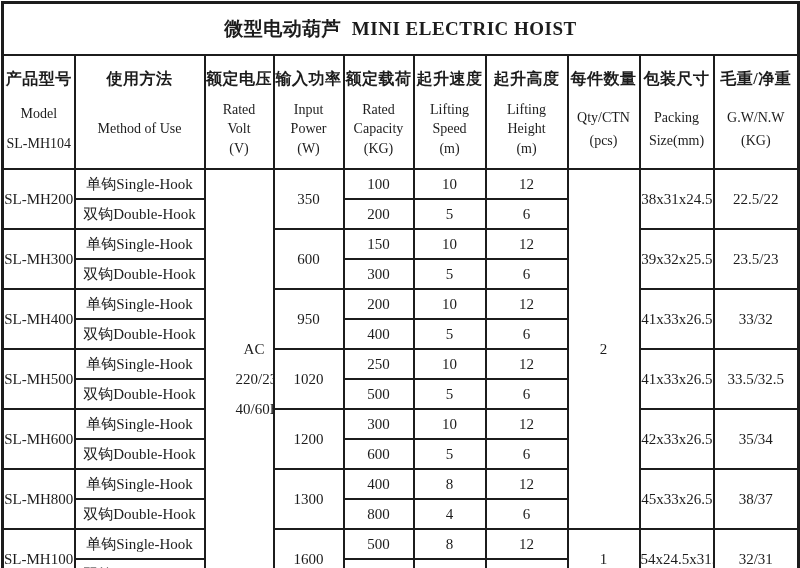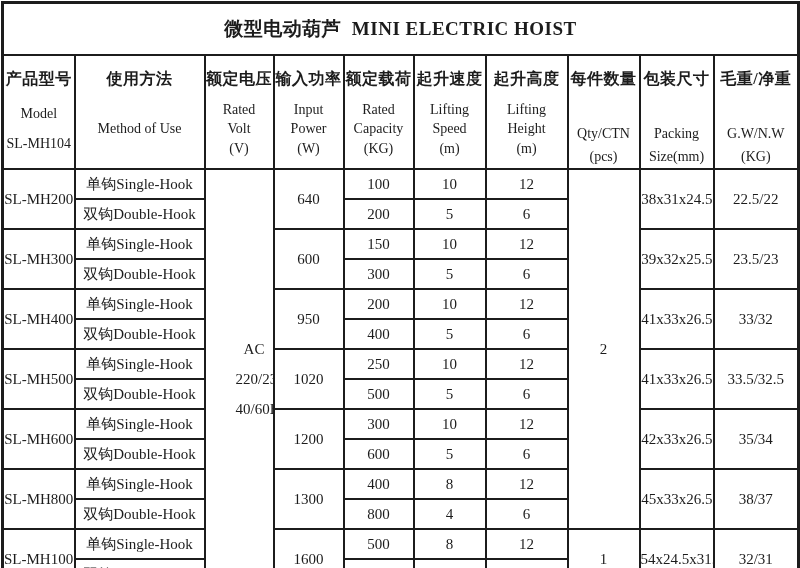--- a/index.html
+++ b/index.html
@@ -50,21 +50,21 @@
   }
   .hc .en {
     flex: 1;
     display: flex;
     flex-direction: column;
     justify-content: center;
     font-size: 14px;
     line-height: 1.4;
   }
   .hc .en.wide  { line-height: 2.15; }   
-  .hc .en.mid   { line-height: 1.65; justify-content: flex-end; }   
+  .hc .en.mid   { line-height: 1.65; }   
   
   tr.r td { height: 28px; font-size: 15px; }
   td.model { font-size: 14.5px; border-radius: 24px; }
   td.hook  { font-size: 16px; font-family: Liberation Serif, serif; }
   td.volt div { line-height: 30px; font-size: 15px; margin-left: 30px; }
   td.pack  { font-size: 13.5px; text-align: right; }
   td.wt    { font-size: 14.5px; }
 </style>
 </head>
 <body>
@@ -185,21 +185,21 @@
     </tr>
 
     <tr class="r">
       <td class="model" rowspan="2">SL-MH200</td>
       <td class="hook">单钩Single-Hook</td>
       <td class="volt" rowspan="14">
         <div>AC</div>
         <div>220/230V</div>
         <div>40/60Hz</div>
       </td>
-      <td rowspan="2">640</td>
+      <td rowspan="2">350</td>
       <td>100</td>
       <td>10</td>
       <td>12</td>
       <td rowspan="12">2</td>
       <td class="pack" rowspan="2">38x31x24.5</td>
       <td class="wt" rowspan="2">22.5/22</td>
     </tr>
     <tr class="r">
       <td class="hook">双钩Double-Hook</td>
       <td>200</td>

